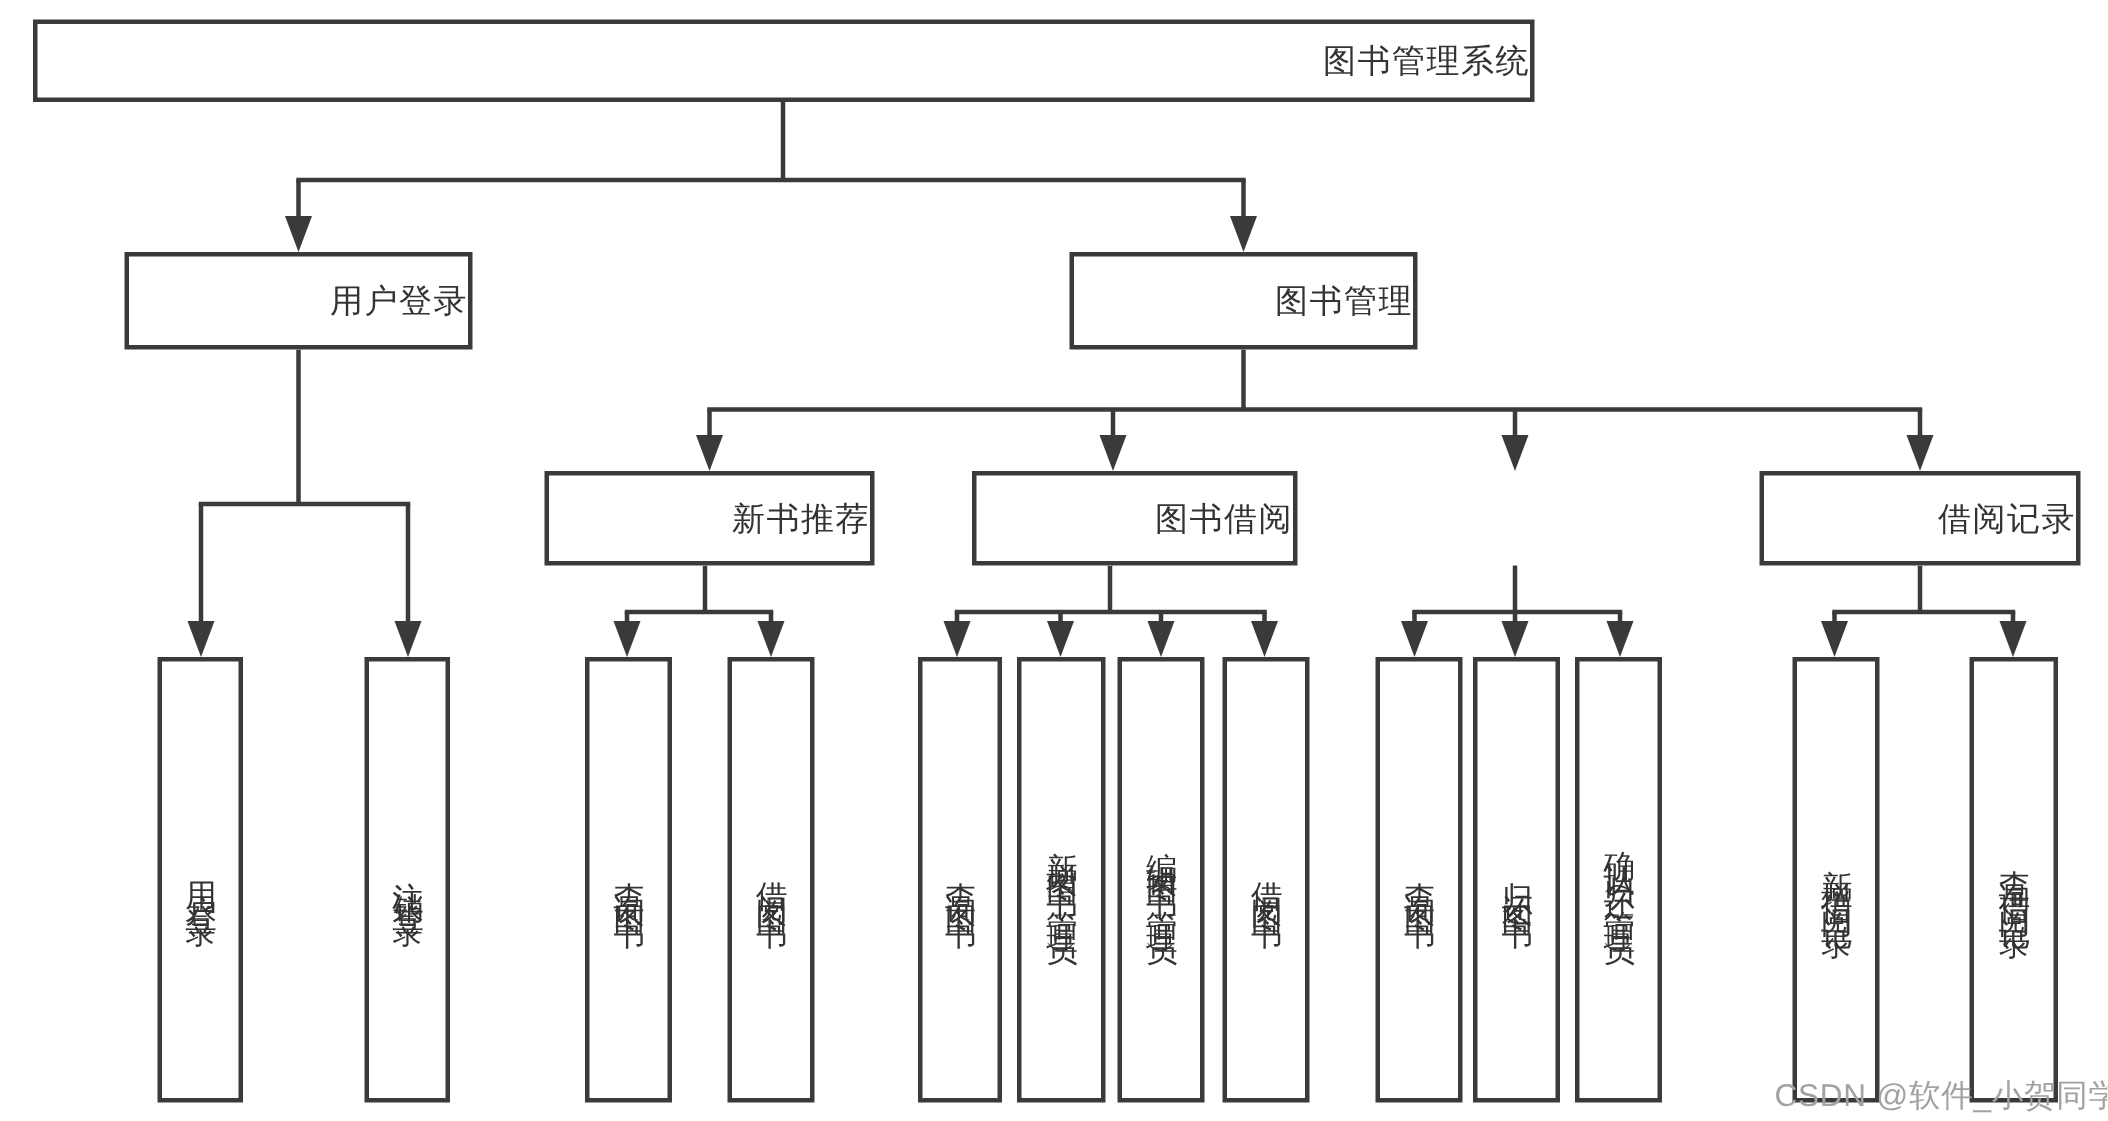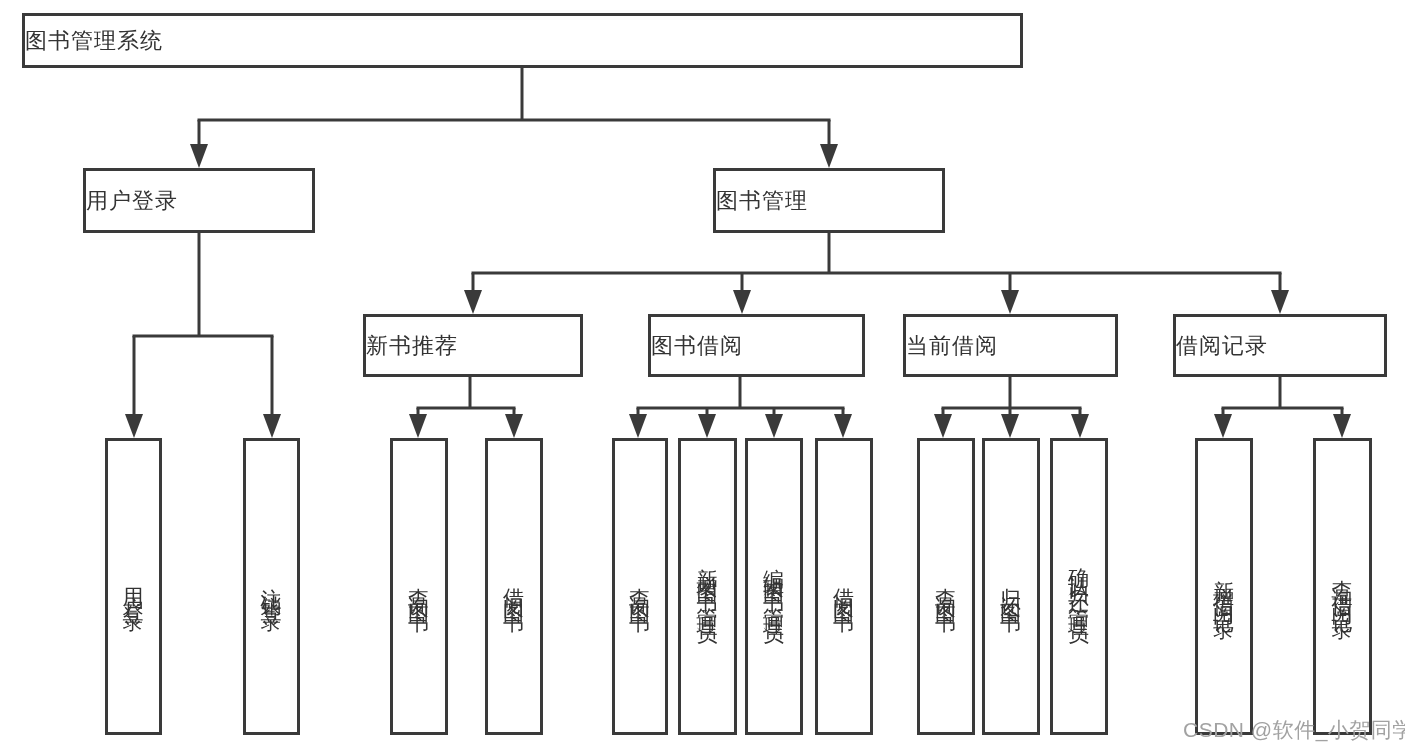--- a/index.html
+++ b/index.html
@@ -3,21 +3,21 @@
 <meta charset="utf-8">
 <style>
   html,body{margin:0;padding:0;background:#fff;}
   #stage{
     position:relative;width:1405px;height:747px;background:#fff;overflow:hidden;
     font-family:"Liberation Sans","DejaVu Sans",sans-serif;color:#333;
   }
   #connectors{position:absolute;left:0;top:0;width:1405px;height:747px;}
   .node{
     position:absolute;box-sizing:border-box;background:#fff;border:3px solid #3a3a3a;
-    display:flex;align-items:center;justify-content:flex-start;
+    display:flex;align-items:center;justify-content:flex-end;
     font-size:22px;color:#333;letter-spacing:1px;white-space:nowrap;
   }
   .leaf{
     position:absolute;box-sizing:border-box;background:#fff;border:3px solid #3a3a3a;
     top:438px;height:297px;display:flex;align-items:center;justify-content:center;
   }
   .leaf .vtext{
     writing-mode:vertical-rl;text-orientation:mixed;
     font-size:21px;letter-spacing:8px;color:#333;line-height:1;
   }
@@ -107,23 +107,20 @@
   <div class="node" style="left:713px;top:168px;width:232px;height:65px;">
     <span>图书管理</span>
   </div>
 
   <div class="node" style="left:363px;top:314px;width:220px;height:63px;">
     <span>新书推荐</span>
   </div>
   <div class="node" style="left:631px;top:314px;width:217px;height:63px;margin-left:17px;">
     <span>图书借阅</span>
   </div>
-  <div class="node" style="left:903px;top:314px;width:215px;height:63px;">
-    <span>当前借阅</span>
-  </div>
   <div class="node" style="left:1173px;top:314px;width:214px;height:63px;">
     <span>借阅记录</span>
   </div>
 
   <div class="leaf" style="left:105px;width:57px;">
     <span class="vtext">用户登录</span>
   </div>
   <div class="leaf" style="left:243px;width:57px;">
     <span class="vtext">注销登录</span>
   </div>

